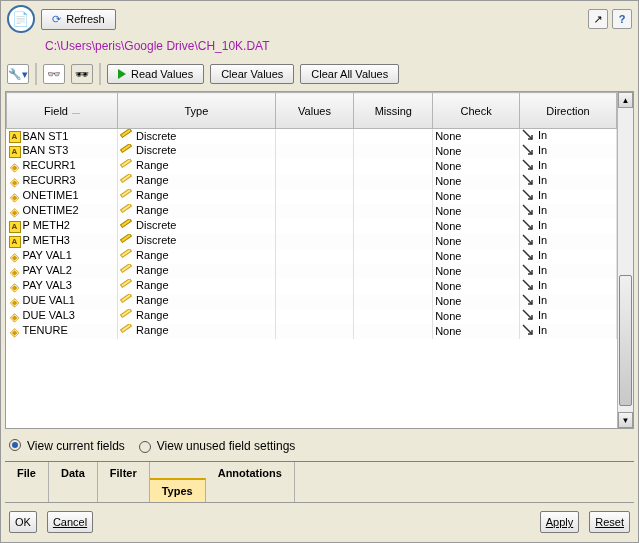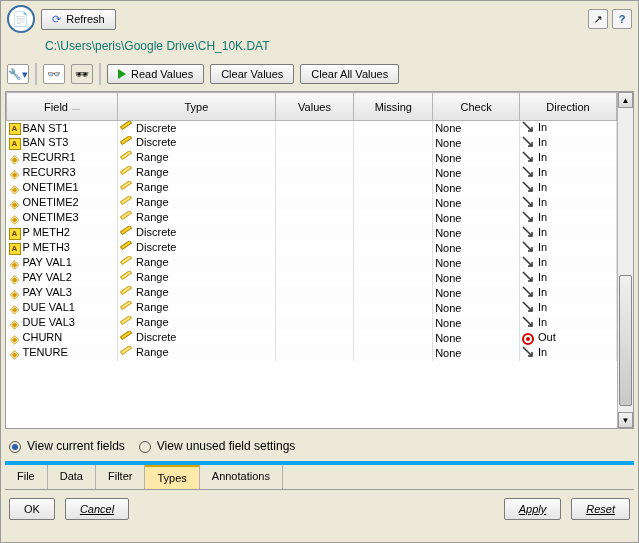--- a/index.html
+++ b/index.html
@@ -67,25 +67,25 @@
     border: 1px solid #7a7a7a;
     background: linear-gradient(#fdfdfd,#e4e4e4);
     padding: 3px 10px;
     border-radius: 2px;
     font-size: 11px;
     display: inline-flex;
     align-items: center;
     gap: 5px;
     cursor: default;
   }
-  .btn-lg { padding: 4px 14px; }
+  .btn-lg { padding: 4px 5px; }
   .path-row {
     padding: 2px 8px 6px 44px;
     font-size: 12px;
-    color: #0f766e;
+    color: #a21caf;
   }
   .mid-toolbar {
     display: flex;
     align-items: center;
     padding: 4px 6px;
     gap: 6px;
   }
   .mid-toolbar .sep { width: 2px; height: 22px; background: #c0c0c0; }
   .table-wrap {
     border: 1px solid #9c9c9c;
@@ -101,21 +101,21 @@
   }
   table {
     border-collapse: collapse;
     table-layout: fixed;
     width: 100%;
   }
   thead th {
     background: linear-gradient(#f9f9f9,#e4e4e4);
     border: 1px solid #b5b5b5;
     font-weight: normal;
-    height: 28px;
+    height: 36px;
     font-size: 11px;
   }
   tbody td {
     border-right: 1px solid #e0e0e0;
     height: 15px;
     padding: 0 2px;
     white-space: nowrap;
     overflow: hidden;
     font-size: 11px;
   }
@@ -214,42 +214,44 @@
     width: 12px; height: 12px;
     border: 1px solid #555;
     border-radius: 50%;
     display: inline-flex; align-items: center; justify-content: center;
   }
   .radio.sel::after {
     content:""; width:6px;height:6px;background:#2a5db0;border-radius:50%;
   }
   .tabs {
     display: flex;
-    border-top: 4px solid #0ea5e9;
+    border-top: 1px solid #0ea5e9;
     border-bottom: 1px solid #999;
     background: #ece9d8;
     margin: 0 4px;
+    font-weight: bold;
   }
   .tab {
     padding: 5px 12px;
     border-right: 1px solid #b0b0b0;
     background: #ece9d8;
     font-size: 11px;
   }
   .tab.active {
     background: #ffe9a8;
     border-top: 2px solid #d6a400;
+    margin-top: 16px;
   }
   .bottom-bar {
     display: flex;
     padding: 8px;
     gap: 10px;
   }
   .bottom-bar .spacer { flex: 1; }
-  .underline { text-decoration: underline; font-style: italic; }
+  .underline { text-decoration: underline; }
   .play-icon {
     width: 0; height: 0;
     border-left: 8px solid #1a9e1a;
     border-top: 5px solid transparent;
     border-bottom: 5px solid transparent;
   }
   .sort-tri {
     font-size: 8px; color: #888; margin-left:4px;
   }
 </style>
@@ -368,31 +370,20 @@
               <td><span class="ticon"><div class="ruler-range"></div></span><span>Range</span></td>
               <td></td>
               <td></td>
               <td>None</td>
               <td><span class="dir-arrow"><svg width="12" height="12">
                     <line x1="1" y1="1" x2="10" y2="10" stroke="#333" stroke-width="1.5"></line>
                     <polyline points="6,10 10,10 10,6" fill="none" stroke="#333" stroke-width="1.5"></polyline>
                   </svg></span><span>In</span></td>
             </tr>
             <tr>
-              <td><span class="ficon ficon-num">◈</span><span>ONETIME3</span></td>
-              <td><span class="ticon"><div class="ruler-range"></div></span><span>Range</span></td>
-              <td></td>
-              <td></td>
-              <td>None</td>
-              <td><span class="dir-arrow"><svg width="12" height="12">
-                    <line x1="1" y1="1" x2="10" y2="10" stroke="#333" stroke-width="1.5"></line>
-                    <polyline points="6,10 10,10 10,6" fill="none" stroke="#333" stroke-width="1.5"></polyline>
-                  </svg></span><span>In</span></td>
-            </tr>
-            <tr>
               <td><span class="ficon ficon-a">A</span><span>P METH2</span></td>
               <td><span class="ticon"><div class="ruler"></div></span><span>Discrete</span></td>
               <td></td>
               <td></td>
               <td>None</td>
               <td><span class="dir-arrow"><svg width="12" height="12">
                     <line x1="1" y1="1" x2="10" y2="10" stroke="#333" stroke-width="1.5"></line>
                     <polyline points="6,10 10,10 10,6" fill="none" stroke="#333" stroke-width="1.5"></polyline>
                   </svg></span><span>In</span></td>
             </tr>
@@ -454,28 +445,20 @@
             <tr>
               <td><span class="ficon ficon-num">◈</span><span>DUE VAL3</span></td>
               <td><span class="ticon"><div class="ruler-range"></div></span><span>Range</span></td>
               <td></td>
               <td></td>
               <td>None</td>
               <td><span class="dir-arrow"><svg width="12" height="12">
                     <line x1="1" y1="1" x2="10" y2="10" stroke="#333" stroke-width="1.5"></line>
                     <polyline points="6,10 10,10 10,6" fill="none" stroke="#333" stroke-width="1.5"></polyline>
                   </svg></span><span>In</span></td>
-            </tr>
-            <tr>
-              <td><span class="ficon ficon-num">◈</span><span>CHURN</span></td>
-              <td><span class="ticon"><div class="ruler"></div></span><span>Discrete</span></td>
-              <td></td>
-              <td></td>
-              <td>None</td>
-              <td><span class="out-icon"></span><span>Out</span></td>
             </tr>
             <tr>
               <td><span class="ficon ficon-num">◈</span><span>TENURE</span></td>
               <td><span class="ticon"><div class="ruler-range"></div></span><span>Range</span></td>
               <td></td>
               <td></td>
               <td>None</td>
               <td><span class="dir-arrow"><svg width="12" height="12">
                     <line x1="1" y1="1" x2="10" y2="10" stroke="#333" stroke-width="1.5"></line>
                     <polyline points="6,10 10,10 10,6" fill="none" stroke="#333" stroke-width="1.5"></polyline>
@@ -487,21 +470,21 @@
     <div class="scrollbar">
       <div class="sb-btn">▲</div>
       <div class="sb-track">
         <div class="sb-thumb" style="top:55%;height:43%"></div>
       </div>
       <div class="sb-btn">▼</div>
     </div>
   </div>
 
   <div class="options-row">
-    <label style="display:flex;align-items:flex-end;gap:6px">
+    <label style="display:flex;align-items:flex-start;gap:6px">
       <span class="radio sel"></span>
       <span>View current fields</span>
     </label>
     <label style="display:flex;align-items:flex-end;gap:6px">
       <span class="radio"></span>
       <span>View unused field settings</span>
     </label>
   </div>
 
   <div class="tabs">

